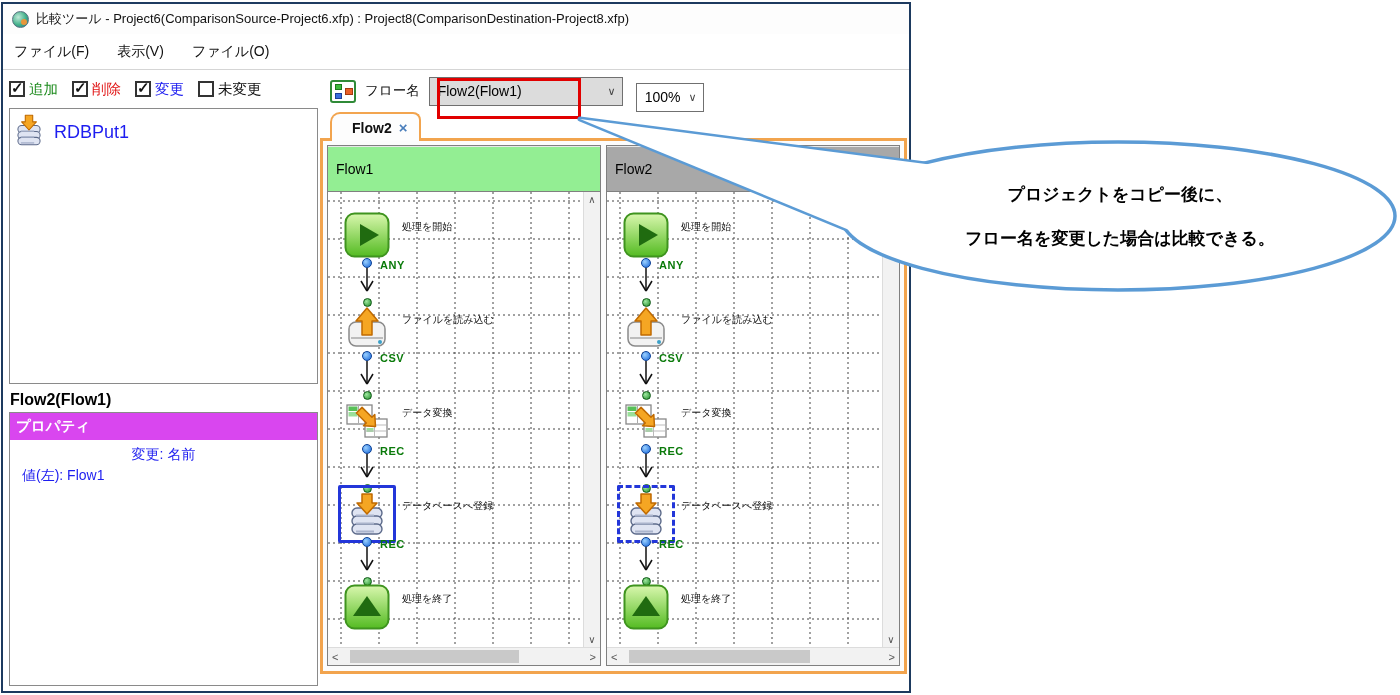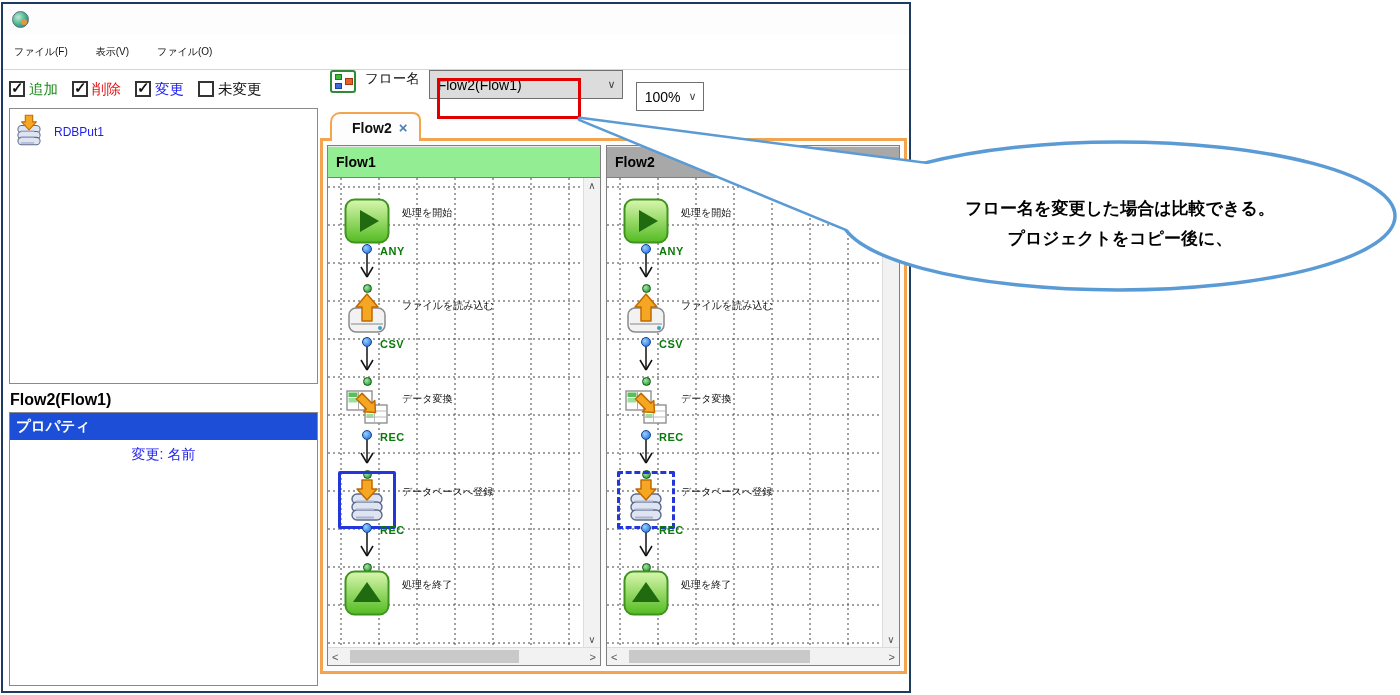--- a/index.html
+++ b/index.html
@@ -12,49 +12,49 @@
 
   .titlebar { height:30px; display:flex; align-items:center; gap:7px;
     padding-left:9px; font-size:13px; color:#111; background:#fdfdfd; }
   .app-icon { width:17px; height:17px; border-radius:50%;
     background:radial-gradient(circle at 35% 35%, #bfe8d8, #43b18a 55%, #1f6f8c);
     border:1px solid #57707f; position:relative; }
   .app-icon::after { content:""; position:absolute; right:1px; bottom:2px; width:6px; height:6px;
     border-radius:50%; background:#e8963a; }
 
   .menubar { height:36px; display:flex; align-items:center; gap:28px;
-    padding-left:11px; font-size:10px; color:#111;
+    padding-left:11px; font-size:14px; color:#111;
     border-bottom:1px solid #d5d5d5; }
   .menu-item { cursor:default; }
 
   .content { display:flex; height:616px; }
 
   
   .left-col { width:318px; padding:0 2px 0 6px; display:flex; flex-direction:column; }
   .filter-row { height:38px; display:flex; align-items:center; gap:14px; font-size:14.5px; }
   .filter-item { display:flex; align-items:center; gap:4px; }
   .cbx { width:16px; height:16px; border:2px solid #333; background:#fff; position:relative; }
   .cbx.on::after { content:"✓"; position:absolute; left:0px; top:-4px; font-size:15px;
     font-weight:bold; color:#111; }
 
   .tree-panel { border:1px solid #8a8a8a; background:#fff; height:276px; padding:4px 2px; }
   .tree-item { display:flex; align-items:center; gap:8px; }
-  .tree-item .lbl { color:#1d1df0; font-size:12px; }
+  .tree-item .lbl { color:#1d1df0; font-size:18px; }
 
   .props-title { font-size:16px; font-weight:bold; color:#000; margin:7px 0 3px 1px; }
   .props-panel { border:1px solid #8a8a8a; background:#fff; flex:1; }
-  .props-header { background:#1d4ed8; color:#fff; font-weight:bold; font-size:14.5px;
+  .props-header { background:#d946ef; color:#fff; font-weight:bold; font-size:14.5px;
     padding:4px 6px; }
   .props-rows { padding:4px 4px; color:#1d1df0; font-size:14px; line-height:21px; }
   .props-rows .r1 { padding-left:0;text-align:center; }
   .props-rows .indent { padding-left:8px; }
 
   
   .right-col { flex:1; position:relative; display:flex; flex-direction:column; }
-  .flow-toolbar { height:42px; display:flex; align-items:flex-start; gap:9px; padding-left:10px; }
+  .flow-toolbar { height:42px; display:flex; align-items:center; gap:9px; padding-left:10px; }
   .cmp-icon { width:26px; height:23px; border:2px solid #2f8a37; border-radius:3px;
     background:#fff; position:relative; }
   .cmp-icon i { position:absolute; display:block; }
   .cmp-icon .sq-g { left:3px; top:2px; width:7px; height:6px; background:#3cb93c; border:1px solid #1c7a1c; }
   .cmp-icon .sq-b { left:3px; top:11px; width:7px; height:6px; background:#3a6ce0; border:1px solid #1c3f9a; }
   .cmp-icon .sq-o { left:13px; top:6px; width:8px; height:7px; background:#ea5f28; border:1px solid #a33a10; }
   .flow-name-label { font-size:13.5px; color:#111; }
   .combo { height:29px; border:1px solid #707070; background:#dcdcdc; display:flex;
     align-items:center; justify-content:space-between; font-size:14px; color:#000;
     padding:0 6px 0 8px; }
@@ -67,22 +67,22 @@
     border:2px solid #f2a44e; border-bottom:none; border-radius:10px 8px 0 0;
     background:#fdfdfd; font-size:14px; font-weight:bold; color:#111; }
   .tab .close { color:#4a7ebb; font-weight:bold; font-size:15px; cursor:default; }
 
   .compare-box { border:3px solid #f2a44e; background:#fcfcfc; height:536px;
     margin-right:2px; display:flex; gap:5px; padding:4px; position:relative; z-index:1; }
 
   .flow-panel { border:1px solid #808080; background:#fff; display:flex; flex-direction:column; height:521px; }
   .flow-panel.left  { width:274px; }
   .flow-panel.right { width:294px; }
-  .flow-header { height:32px; border-bottom:1px solid #808080; display:flex; align-items:center;
-    padding-left:8px; font-size:14px; color:#000; border-top:1px solid #e8e8e8;font-weight:bold; }
+  .flow-header { height:46px; border-bottom:1px solid #808080; display:flex; align-items:center;
+    padding-left:8px; font-size:14px; color:#000; border-top:1px solid #e8e8e8; }
   .flow-body { flex:1; display:flex; }
   .flow-canvas { position:relative; flex:1; overflow:hidden; background:#fff; }
   .vscroll { width:17px; background:#f2f2f2; border-left:1px solid #dcdcdc; display:flex;
     flex-direction:column; justify-content:space-between; align-items:center;
     font-size:10px; color:#555; padding:2px 0; }
   .hscroll { height:18px; background:#f2f2f2; border-top:1px solid #dcdcdc; position:relative;
     display:flex; align-items:center; justify-content:space-between; padding:0 4px;
     font-size:11px; color:#555; }
   .hthumb { position:absolute; left:22px; top:2px; height:13px; width:62%; background:#c9c9c9; }
 
@@ -106,20 +106,21 @@
     text-align:center; font-weight:bold; font-size:17px; color:#000; pointer-events:none; }
   .callout-text .l { line-height:30px; }
   .callout-text .l2 { margin-top:14px; }
 </style>
 </head>
 <body>
 
 <div class="window">
   <div class="titlebar">
     <span class="app-icon"></span>
+    <span>比較ツール - Project6(ComparisonSource-Project6.xfp) : Project8(ComparisonDestination-Project8.xfp)</span>
   </div>
 
   <div class="menubar" id="menubar">
       <span class="menu-item">ファイル(F)</span>
       <span class="menu-item">表示(V)</span>
       <span class="menu-item">ファイル(O)</span>
     </div>
 
   <div class="content">
     <div class="left-col">
@@ -158,20 +159,21 @@
               </svg></span>
             <span class="lbl">RDBPut1</span>
           </div>
         </div>
 
       <div class="props-title">Flow2(Flow1)</div>
       <div class="props-panel">
         <div class="props-header">プロパティ</div>
         <div class="props-rows" id="propRows">
             <div class="r1">変更: 名前</div>
+            <div class="indent">値(左): Flow1</div>
           </div>
       </div>
     </div>
 
     <div class="right-col">
       <div class="flow-toolbar">
         <span class="cmp-icon">
           <i class="sq-g"></i>
             <i class="sq-b"></i>
             <i class="sq-o"></i>
@@ -483,15 +485,15 @@
 </div>
 
 <div class="red-highlight"></div>
 
 <svg class="callout-svg" viewBox="0 0 1400 695">
   <polygon id="calloutTail" points="580,119 1095,186 956,274" fill="#ffffff" stroke="#5b9bd5" stroke-width="5" stroke-linejoin="round"></polygon>
   <ellipse id="calloutEllipse" cx="1118" cy="216" rx="277" ry="74" fill="#ffffff" stroke="#5b9bd5" stroke-width="3.5"></ellipse>
   <polygon points="580,119 1095,186 956,274" fill="#ffffff"></polygon>
 </svg>
 <div class="callout-text">
+  <div class="l">プロジェクトをコピー後に、</div>
   <div class="l l2">フロー名を変更した場合は比較できる。</div>
-  <div class="l">プロジェクトをコピー後に、</div>
 </div>
 
 </body></html>

